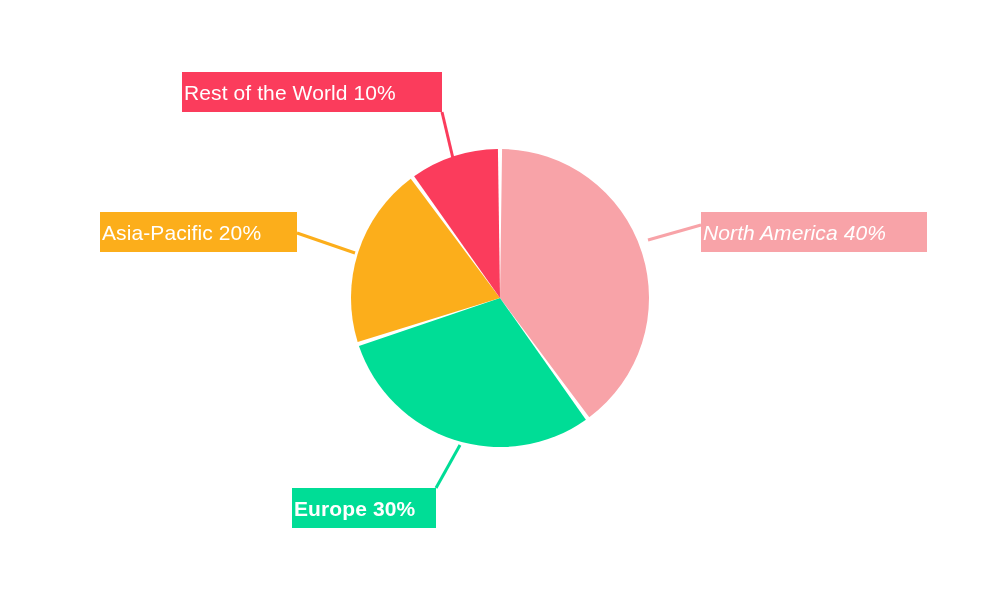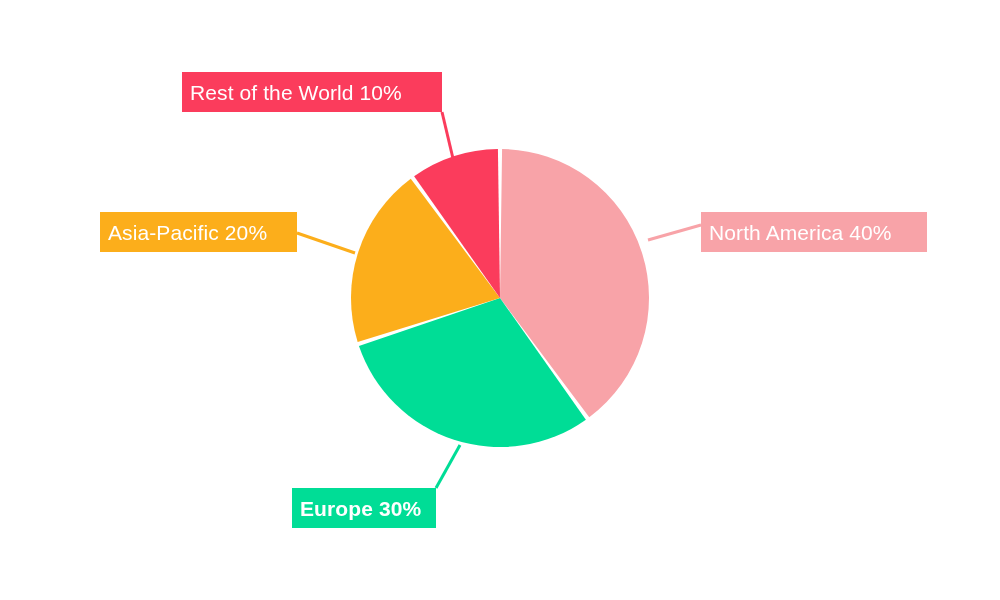--- a/index.html
+++ b/index.html
@@ -30,21 +30,21 @@
   .label-box {
     position: absolute;
     display: flex;
     align-items: center;
     box-sizing: border-box;
     color: #ffffff;
     font-size: 21px;
     font-family: "Liberation Sans", sans-serif;
     line-height: 1;
     white-space: nowrap;
-    padding: 0 8px;
+    padding: 0 2px;
     height: 40px;
     letter-spacing: 0.1px;
     text-align: center;
   }
   .label-text {
     display: block;
   }
 </style>
 </head>
 <body>
@@ -60,21 +60,21 @@
       </g>
     <g id="wedges-group">
         <path d="M 500 298 L 502.08 149.01 A 149 149 0 0 1 589.25 417.31 Z" fill="#F8A3A8"></path>
         <path d="M 500 298 L 585.89 419.75 A 149 149 0 0 1 358.95 346.02 Z" fill="#00DD96"></path>
         <path d="M 500 298 L 357.66 342.06 A 149 149 0 0 1 410.75 178.69 Z" fill="#FCAE1B"></path>
         <path d="M 500 298 L 414.11 176.25 A 149 149 0 0 1 497.92 149.01 Z" fill="#FB3C5C"></path>
       </g>
   </svg>
 
   <div id="labels-layer">
-      <div class="label-box" style="left: 701px; top: 212px; width: 226px; height: 40px; background: rgb(248, 163, 168); color: rgb(255, 255, 255);">
+      <div class="label-box" style="left: 701px; top: 212px; width: 226px; height: 40px; background: rgb(248, 163, 168); color: rgb(255, 255, 255); font-style: italic;">
         <span class="label-text">North America 40%</span>
       </div>
       <div class="label-box" style="left: 292px; top: 488px; width: 144px; height: 40px; background: rgb(0, 221, 150); color: rgb(255, 255, 255); font-weight: bold;">
         <span class="label-text">Europe 30%</span>
       </div>
       <div class="label-box" style="left: 100px; top: 212px; width: 197px; height: 40px; background: rgb(252, 174, 27); color: rgb(255, 255, 255);">
         <span class="label-text">Asia-Pacific 20%</span>
       </div>
       <div class="label-box" style="left: 182px; top: 72px; width: 260px; height: 40px; background: rgb(251, 60, 92); color: rgb(255, 255, 255);">
         <span class="label-text">Rest of the World 10%</span>

